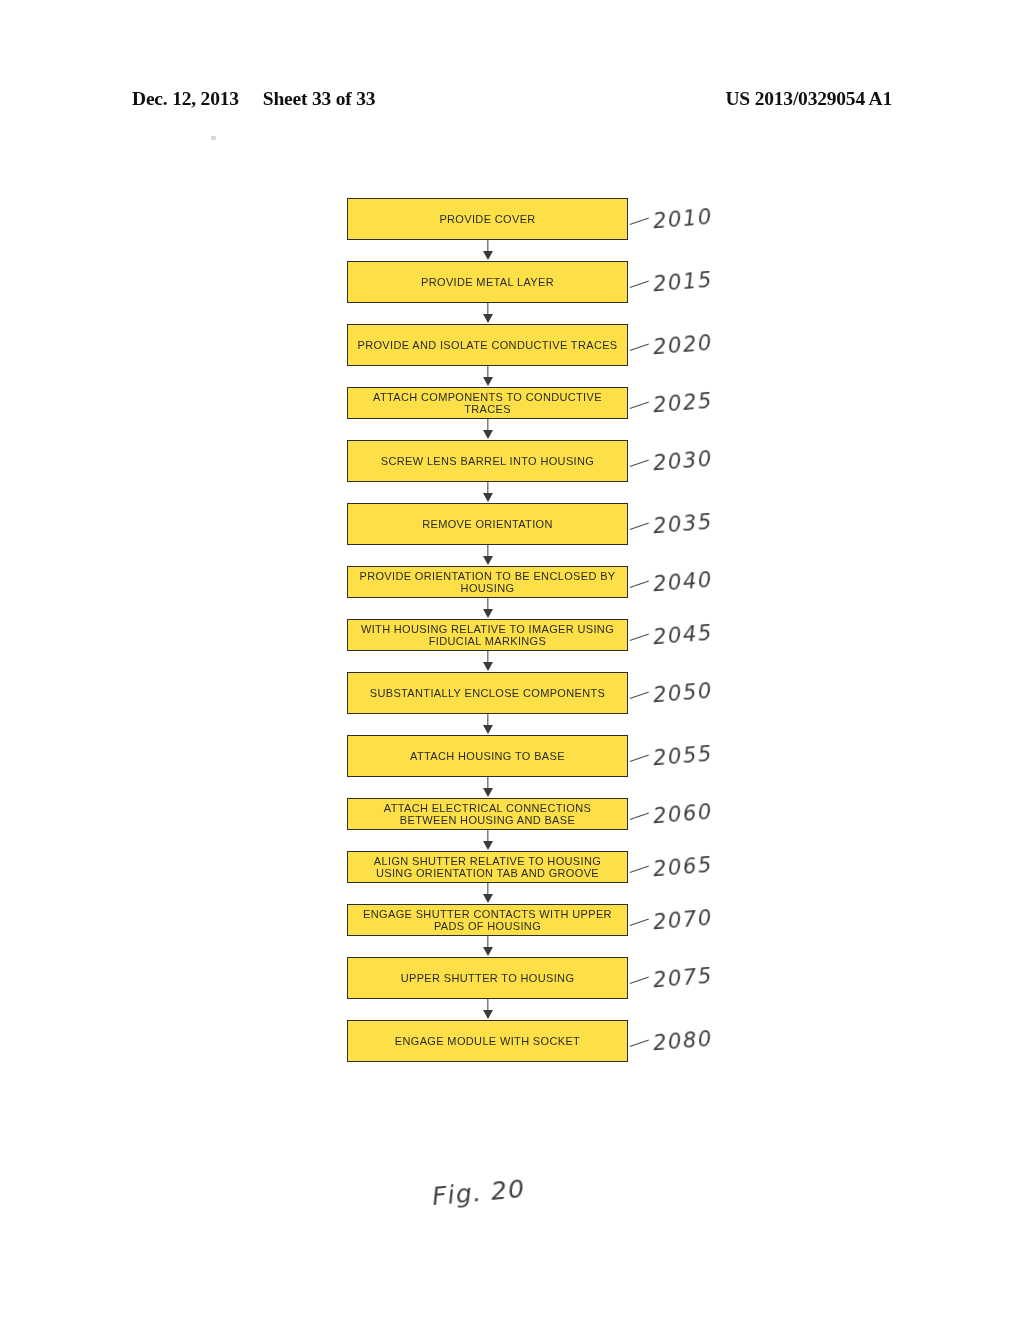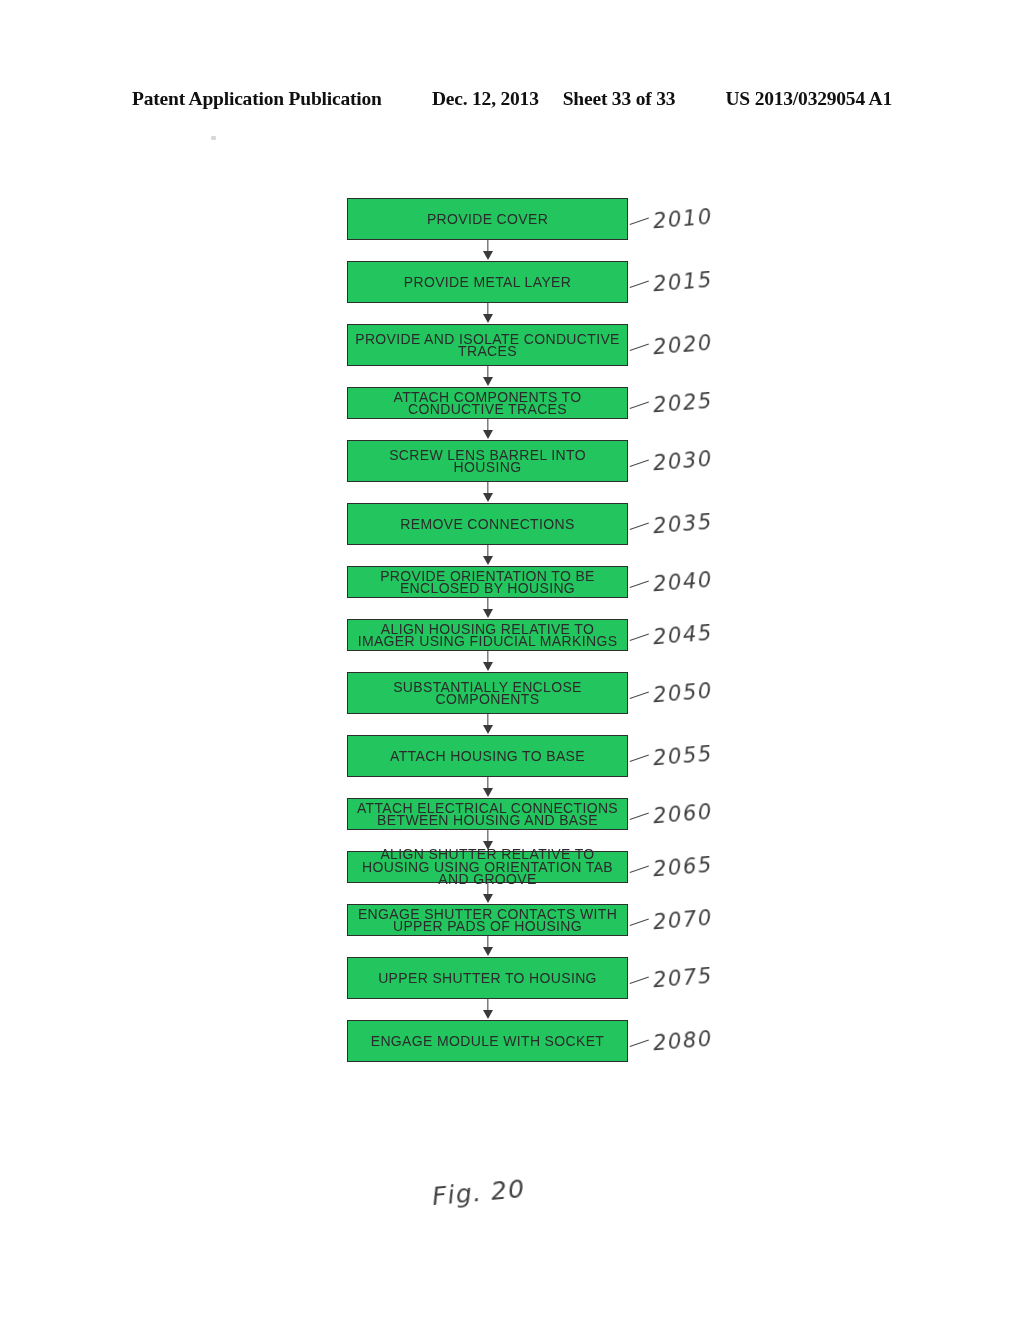--- a/index.html
+++ b/index.html
@@ -67,28 +67,28 @@
 
   .node-wrap {
     position: relative;
     width: 281px;
   }
 
   .node-box {
     box-sizing: border-box;
     width: 281px;
     border: 1.3px solid #2e2e2e;
-    background: #22c55e;
+    background: #fde047;
     display: flex;
     align-items: center;
     justify-content: center;
     text-align: center;
     padding: 3px 6px;
     font-family: "Liberation Sans", sans-serif;
-    font-size: 14px;
+    font-size: 11px;
     letter-spacing: 0.35px;
     line-height: 12.5px;
     color: #2b2b2b;
     filter: blur(0.18px);
   }
   .node-box.h1 { height: 42px; }
   .node-box.h2 { height: 32px; }
 
   
   .connector {
@@ -160,21 +160,20 @@
     color: #434343;
     transform: rotate(-5deg);
     filter: blur(0.3px);
   }
 </style>
 </head>
 <body>
 
 <div id="page-header">
   <div class="hdr-inner">
-    <span>Patent Application Publication</span>
     <span class="hdr-mid">
       <span>Dec. 12, 2013</span>
       <span>Sheet 33 of 33</span>
     </span>
     <span>US 2013/0329054 A1</span>
   </div>
 </div>
 
 <div class="speck"></div>
 
@@ -239,21 +238,21 @@
         <span class="leader"></span>
         <span class="num">2030</span>
       </div>
     </div>
     <div class="connector">
       <div class="stem"></div>
       <div class="head"></div>
     </div>
     <div class="node-wrap">
       <div class="node-box h1">
-        <span>REMOVE CONNECTIONS</span>
+        <span>REMOVE ORIENTATION</span>
       </div>
       <div class="ref">
         <span class="leader"></span>
         <span class="num">2035</span>
       </div>
     </div>
     <div class="connector">
       <div class="stem"></div>
       <div class="head"></div>
     </div>
@@ -265,21 +264,21 @@
         <span class="leader"></span>
         <span class="num">2040</span>
       </div>
     </div>
     <div class="connector">
       <div class="stem"></div>
       <div class="head"></div>
     </div>
     <div class="node-wrap">
       <div class="node-box h2">
-        <span>ALIGN HOUSING RELATIVE TO IMAGER USING FIDUCIAL MARKINGS</span>
+        <span>WITH HOUSING RELATIVE TO IMAGER USING FIDUCIAL MARKINGS</span>
       </div>
       <div class="ref">
         <span class="leader"></span>
         <span class="num">2045</span>
       </div>
     </div>
     <div class="connector">
       <div class="stem"></div>
       <div class="head"></div>
     </div>

